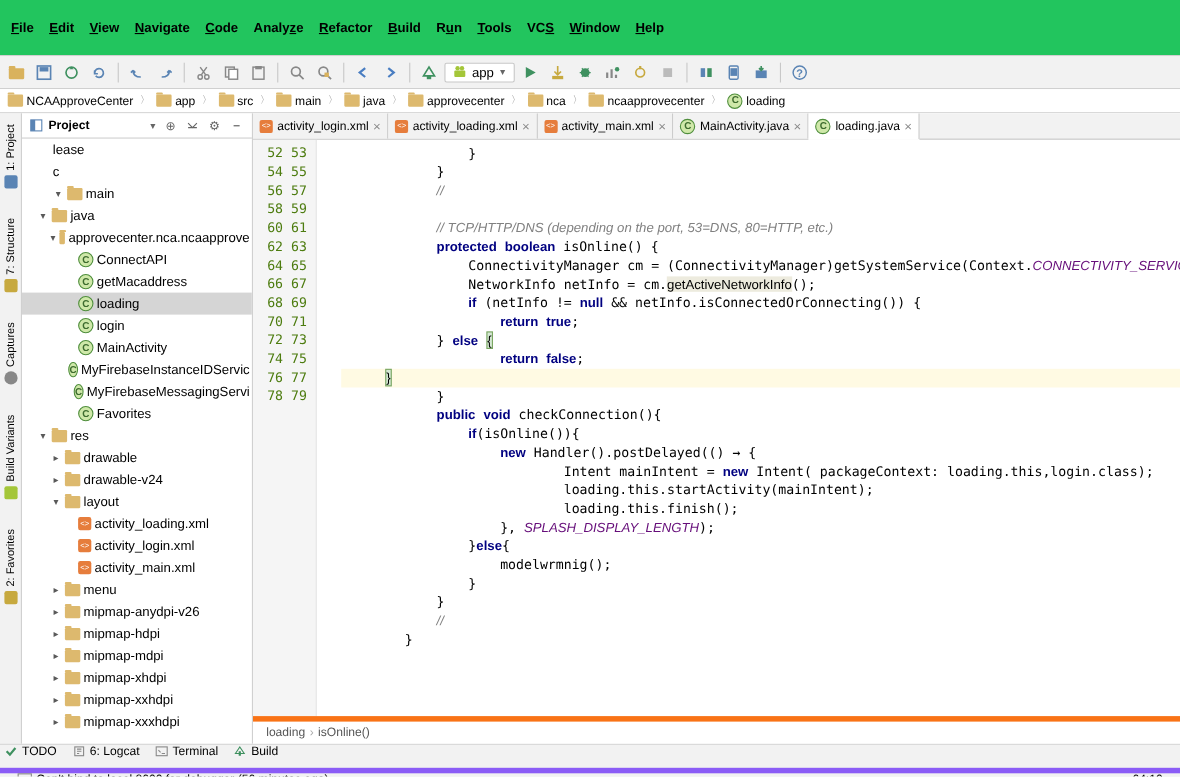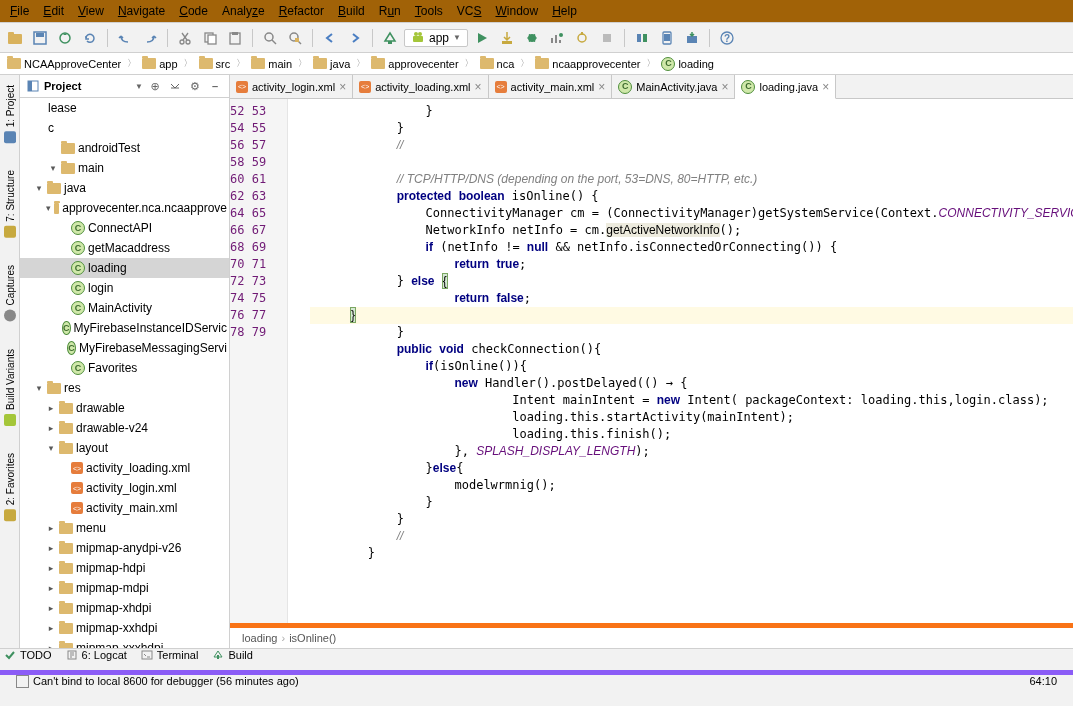--- a/index.html
+++ b/index.html
@@ -1,18 +1,18 @@
 <!DOCTYPE html>
 <html><head>
 <meta charset="utf-8">
 <style>
 * { margin: 0; padding: 0; box-sizing: border-box; font-family: "Segoe UI", Arial, sans-serif; }
 body { width: 1073px; height: 706px; background: #f2f2f2; font-size: 12px; color: #000; overflow: hidden; position: relative; }
 
-.menubar { display: flex; background: #a16207; padding: 2px 4px; gap: 2px; border-bottom: 1px solid #d0d0d0; }
+.menubar { display: flex; background: #22c55e; padding: 16px 4px; gap: 2px; border-bottom: 1px solid #d0d0d0; font-weight: bold; }
 .menubar span { padding: 2px 6px; cursor: default; }
 .menubar span u { text-decoration: underline; }
 
 .toolbar { display: flex; align-items: center; background: #f2f2f2; padding: 4px; gap: 3px; border-bottom: 1px solid #d0d0d0; height: 30px; }
 .tb-btn { width: 22px; height: 22px; display: flex; align-items: center; justify-content: center; border-radius: 2px; position: relative; }
 .tb-sep { width: 1px; height: 18px; background: #c8c8c8; margin: 0 3px; }
 .tb-config { display: flex; align-items: center; border: 1px solid #c8c8c8; border-radius: 2px; padding: 1px 6px; gap: 4px; background: #fff; }
 
 .breadcrumb { display: flex; align-items: center; background: #fff; border-bottom: 1px solid #d0d0d0; padding: 2px 4px; height: 22px; gap: 3px; font-size: 11px; }
 .bc-item { display: flex; align-items: center; gap: 3px; padding: 1px 3px; }
@@ -42,21 +42,21 @@
 
 .editor-area { flex: 1; display: flex; flex-direction: column; background: #fff; overflow: hidden; }
 .tabs { display: flex; background: #f2f2f2; border-bottom: 1px solid #c8c8c8; height: 24px; }
 .tab { display: flex; align-items: center; padding: 0 6px; gap: 4px; border-right: 1px solid #c8c8c8; font-size: 11px; background: #f2f2f2; }
 .tab.active { background: #fff; border-bottom: 1px solid #fff; margin-bottom: -1px; }
 .tab-close { color: #888; font-size: 12px; }
 .xml-ico { width: 12px; height: 12px; background: #e67d3c; border-radius: 2px; display: inline-flex; align-items: center; justify-content: center; color: #fff; font-size: 7px; }
 .xml-ico::before { content: '<>'; font-size: 7px; }
 
 .code-wrap { flex: 1; display: flex; overflow: hidden; position: relative; }
-.gutter { width: 58px; background: #f5f5f5; color: #701a75; padding-right: 8px; font-family: "Consolas", monospace; font-size: 12px; line-height: 17px; border-right: 1px solid #e5e5e5; padding-top: 4px; }
+.gutter { width: 58px; background: #f5f5f5; color: #4d7c0f; text-align: right; padding-right: 8px; font-family: "Consolas", monospace; font-size: 12px; line-height: 17px; border-right: 1px solid #e5e5e5; padding-top: 4px; }
 .code { flex: 1; font-family: "Consolas", monospace; font-size: 12px; line-height: 17px; white-space: pre; padding: 4px 0 4px 22px; overflow: auto; }
 .kw { color: #000080; font-weight: bold; }
 .cm { color: #808080; font-style: italic; }
 .fld { color: #660e7a; font-style: italic; }
 .hl-bg { background: #edebde; }
 .brace-hl { background: #d5e8d4; border: 1px solid #7aa661; }
 .caret-line { background: #fffae3; display: inline-block; width: 100%; }
 
 .nav-trail { background: #fff; border-top: 5px solid #f97316; padding: 4px 12px; font-size: 11px; color: #555; }
 .nav-trail .sep { color: #aaa; margin: 0 4px; }
@@ -336,25 +336,20 @@
         </span>
       <span class="hicon">⚙</span>
       <span class="hicon" style="font-weight:bold">–</span>
     </div>
     <div class="tree">
       <div class="tree-item ind0">
           <span>lease</span>
         </div>
       <div class="tree-item ind0">
           <span>c</span>
-        </div>
-      <div class="tree-item ind0">
-          <span class="arrow"></span>
-          <span class="folder-ico"></span> 
-          <span>androidTest</span>
         </div>
       <div class="tree-item ind0">
           <span class="arrow">▾</span>
           <span class="folder-ico"></span> 
           <span>main</span>
         </div>
       <div class="tree-item ind1">
           <span class="arrow">▾</span>
           <span class="folder-ico"></span> 
           <span>java</span>

